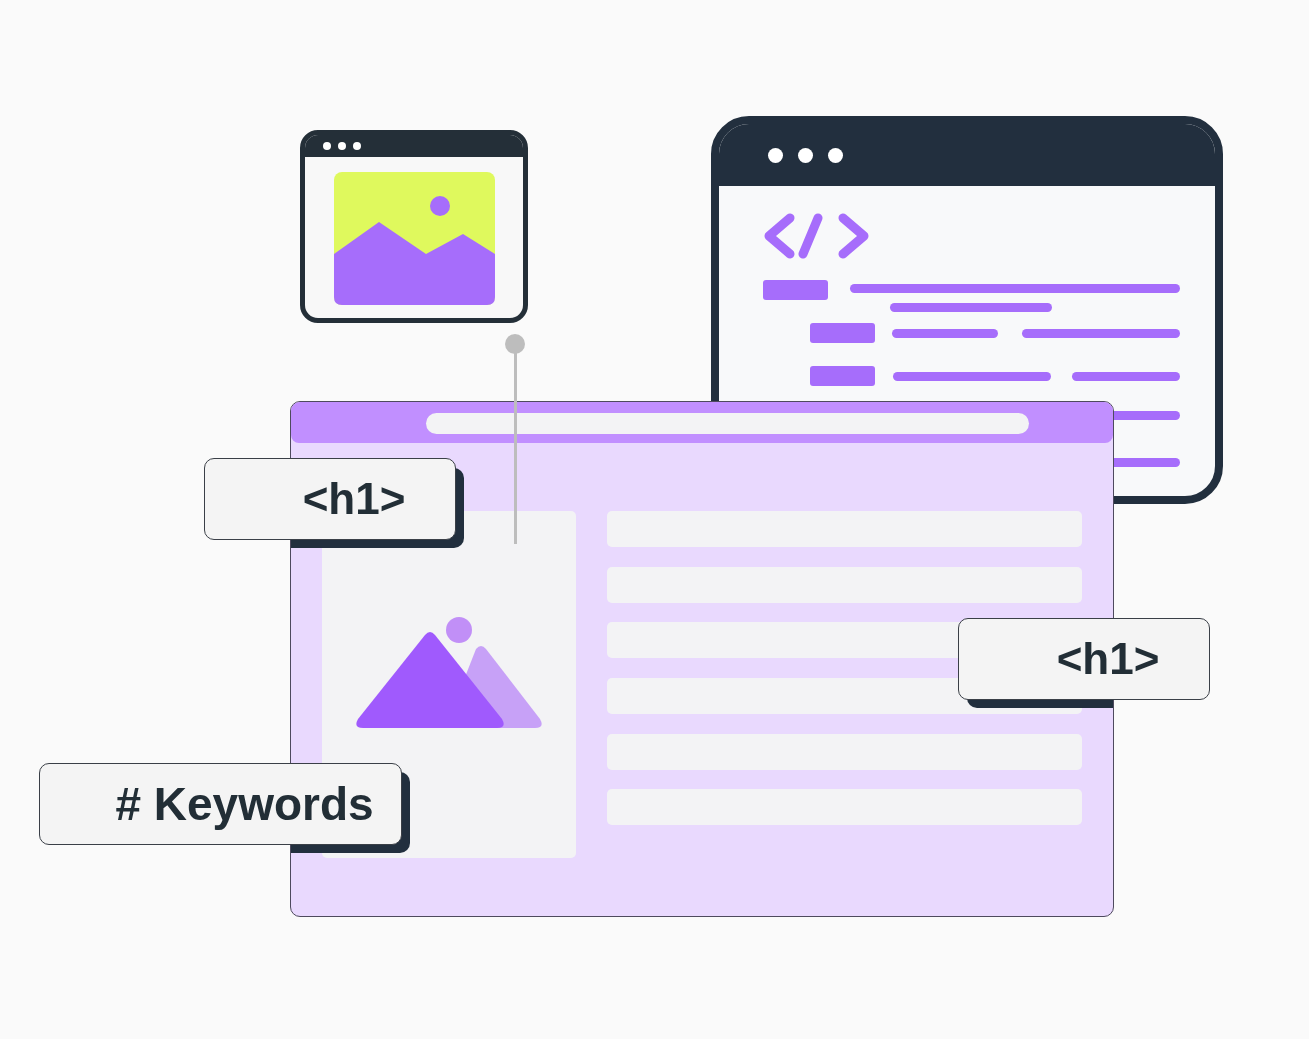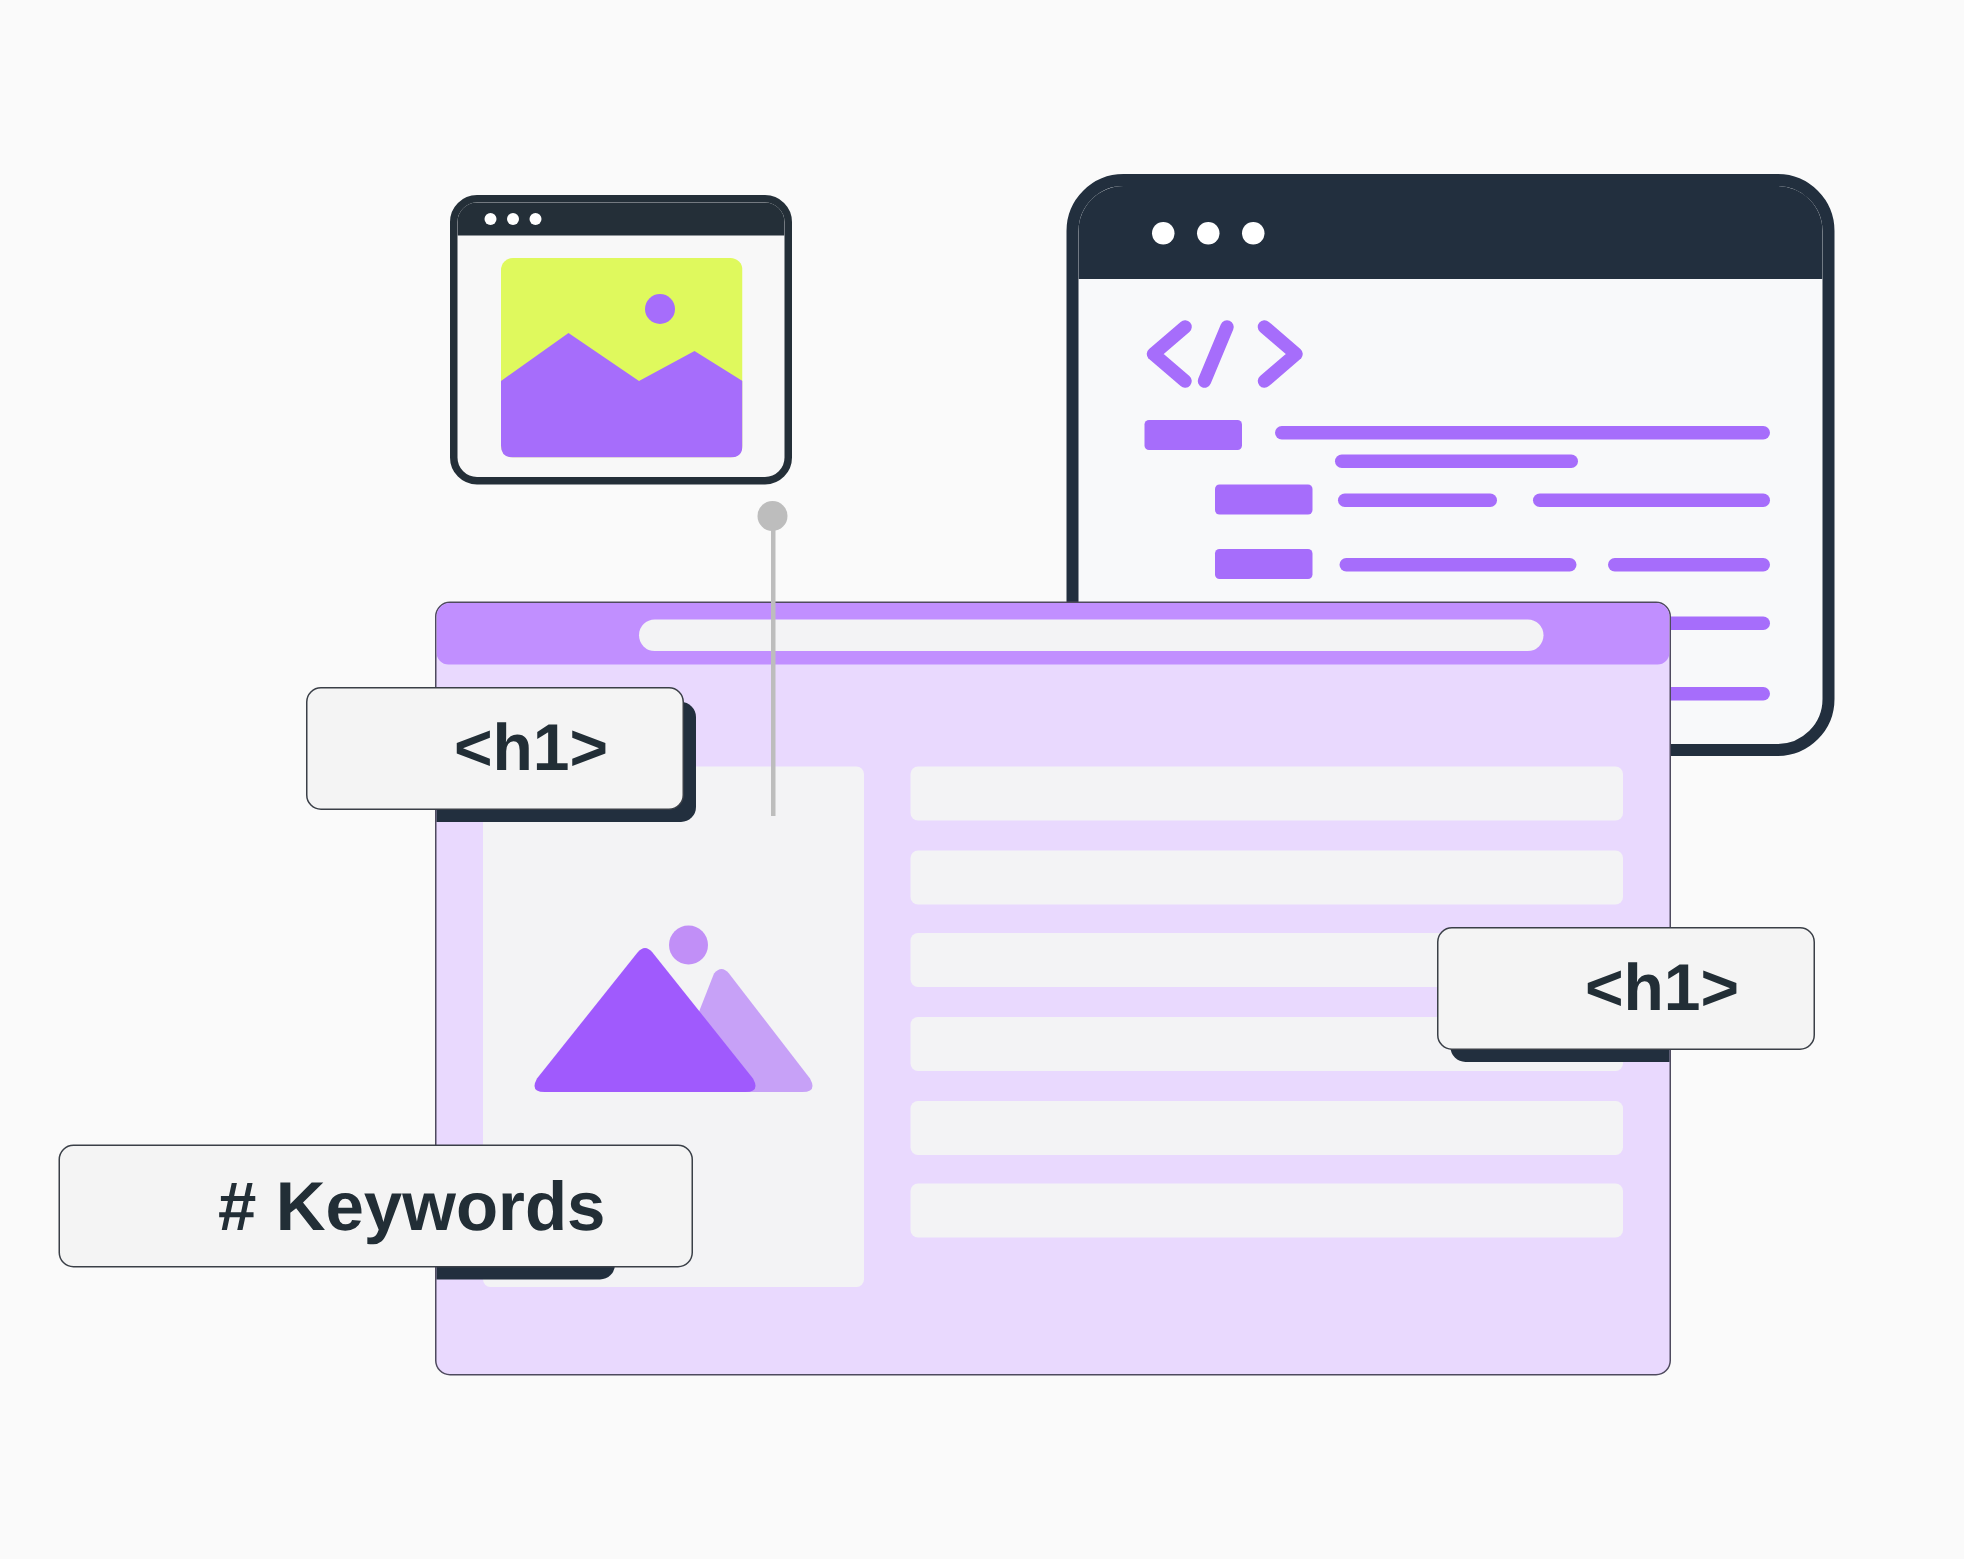--- a/index.html
+++ b/index.html
@@ -97,13 +97,13 @@
 
   <div class="shadow" style="left:-20px;top:66px;width:193px;height:80px"></div>
   <div class="shadow" style="left:-20px;top:370px;width:139px;height:81px"></div>
   <div class="shadow" style="left:676px;top:226px;width:200px;height:80px"></div>
 </div>
 
 <div id="pin-line" class="abs"></div>
 
 <div class="tag" style="left:204px;top:458px;width:252px;height:82px;font-size:44px">&lt;h1&gt;</div>
 <div class="tag" style="left:958px;top:618px;width:252px;height:82px;font-size:44px">&lt;h1&gt;</div>
-<div class="tag" style="left:39px;top:763px;width:423px;height:82px;font-size:46px"># Keywords</div>
+<div class="tag" style="left:39px;top:763px;width:363px;height:82px;font-size:46px"># Keywords</div>
 
 </body></html>

